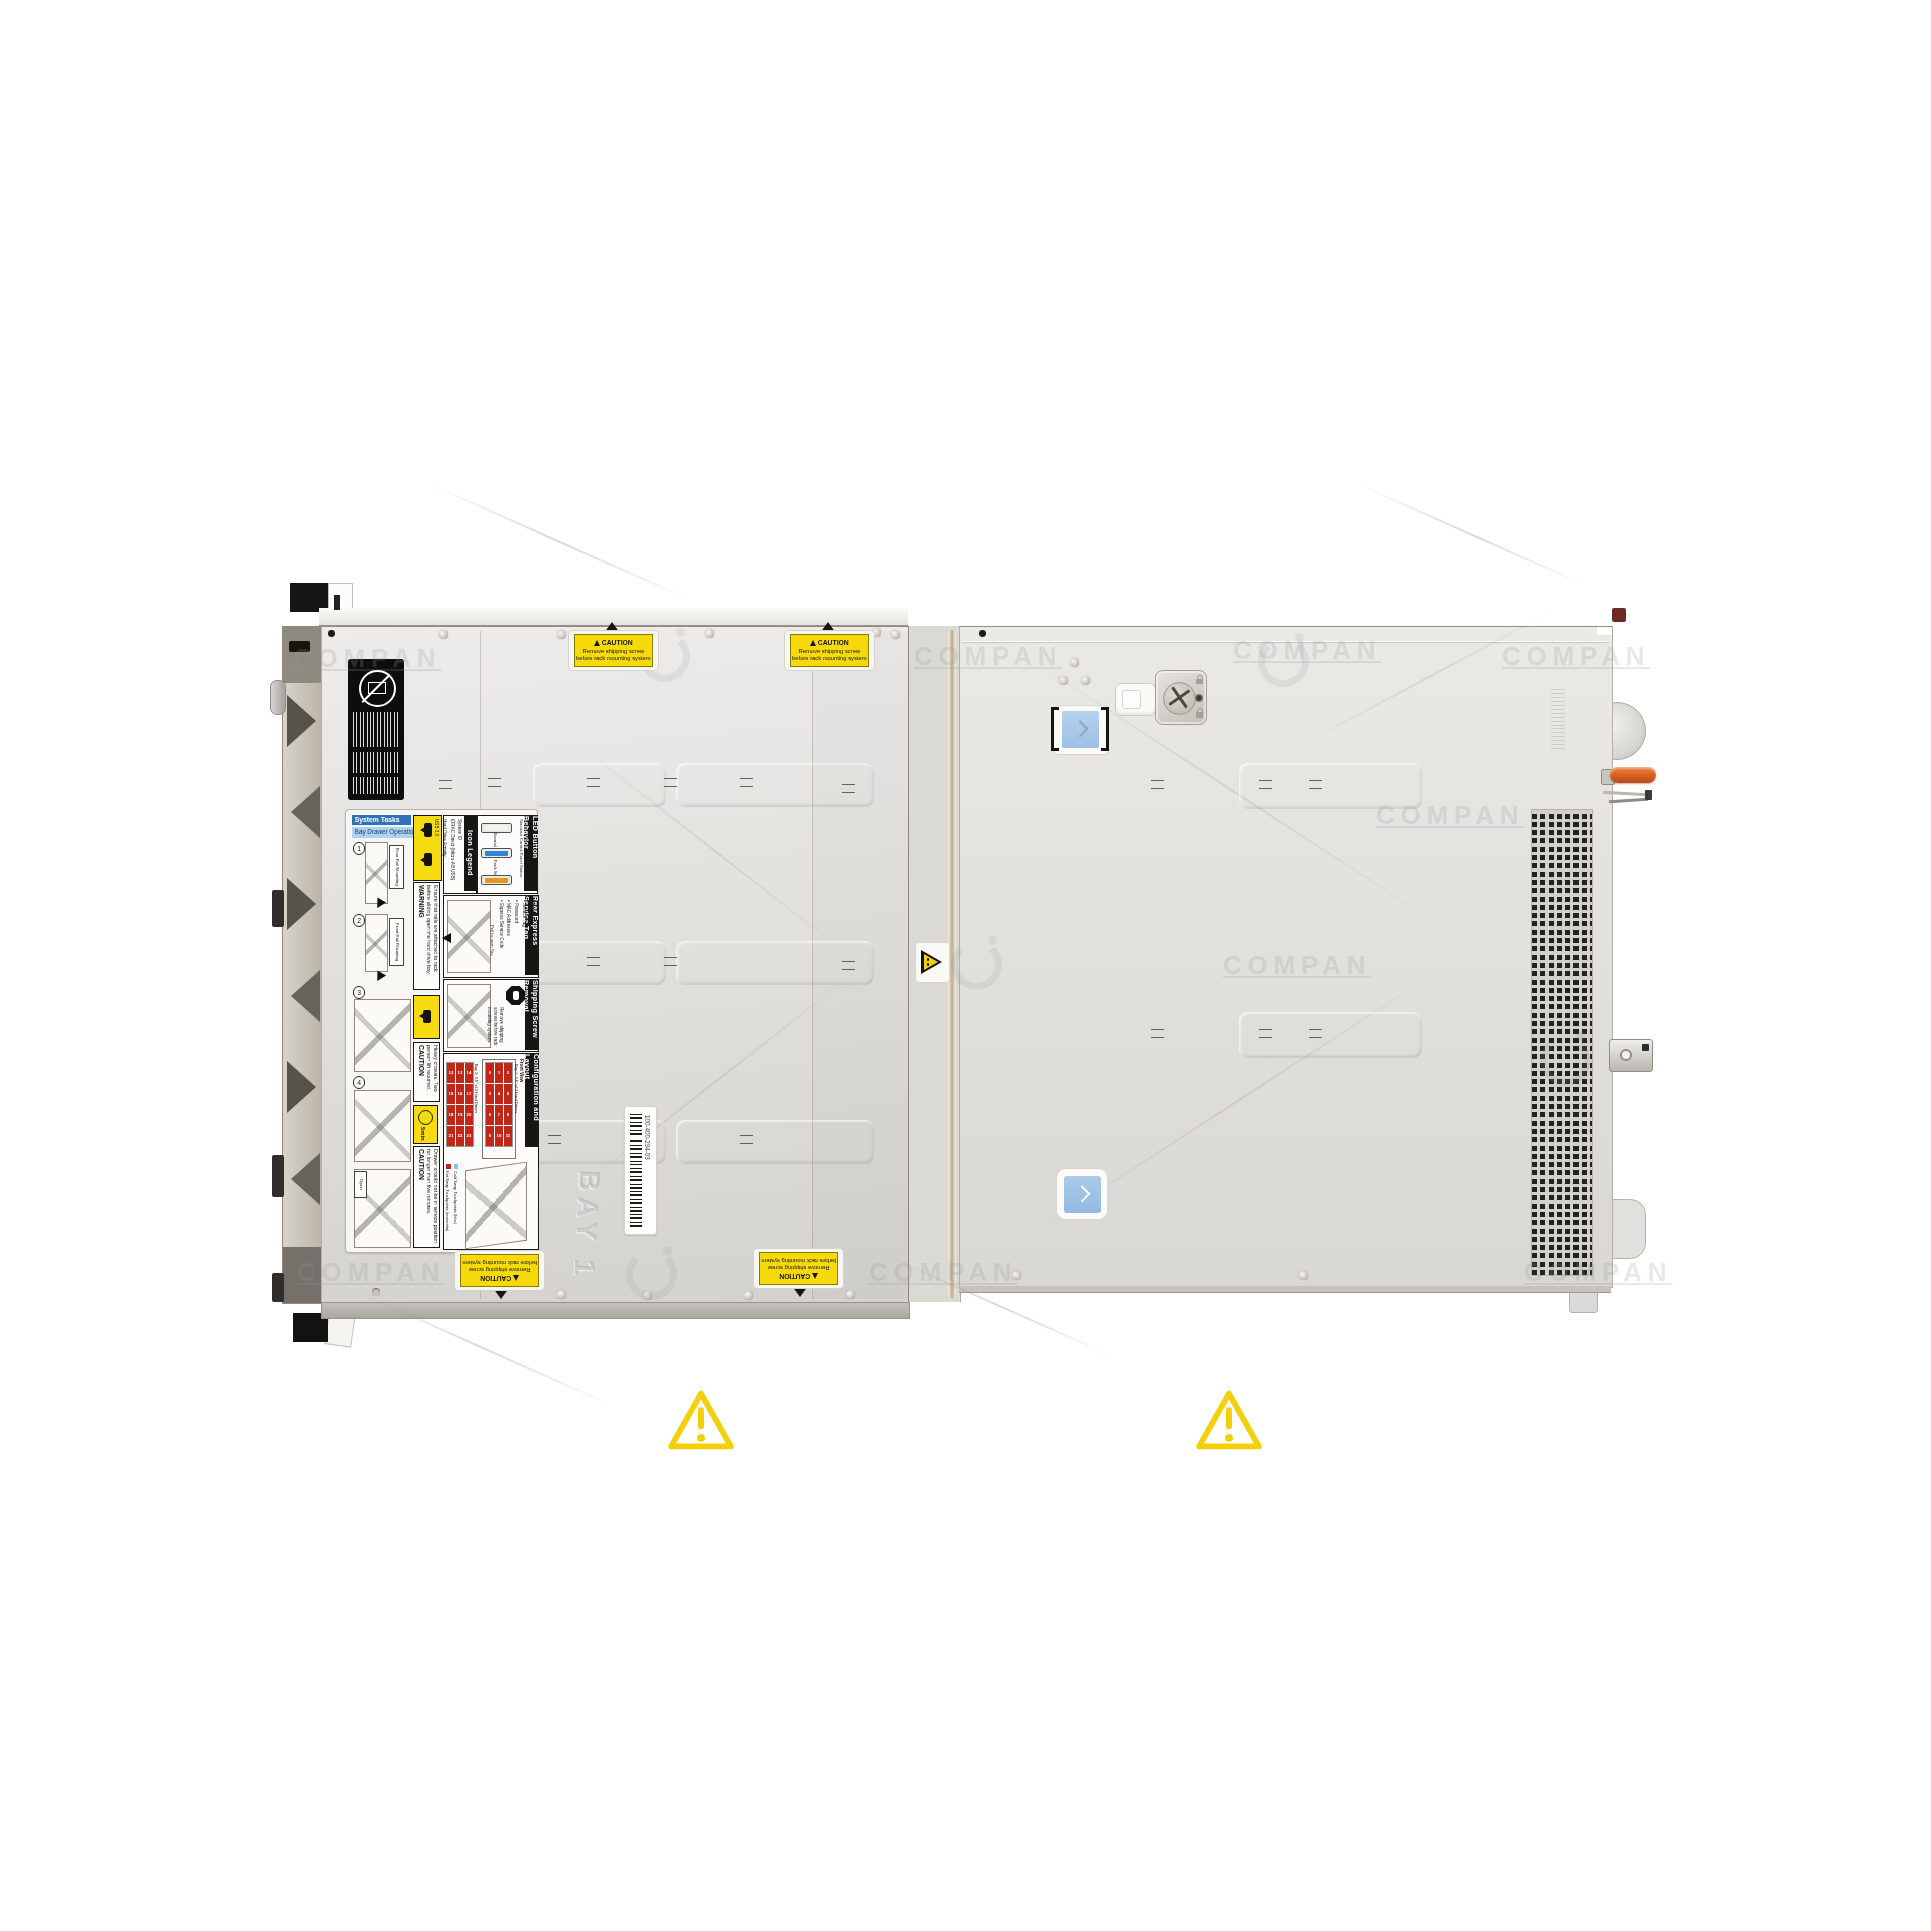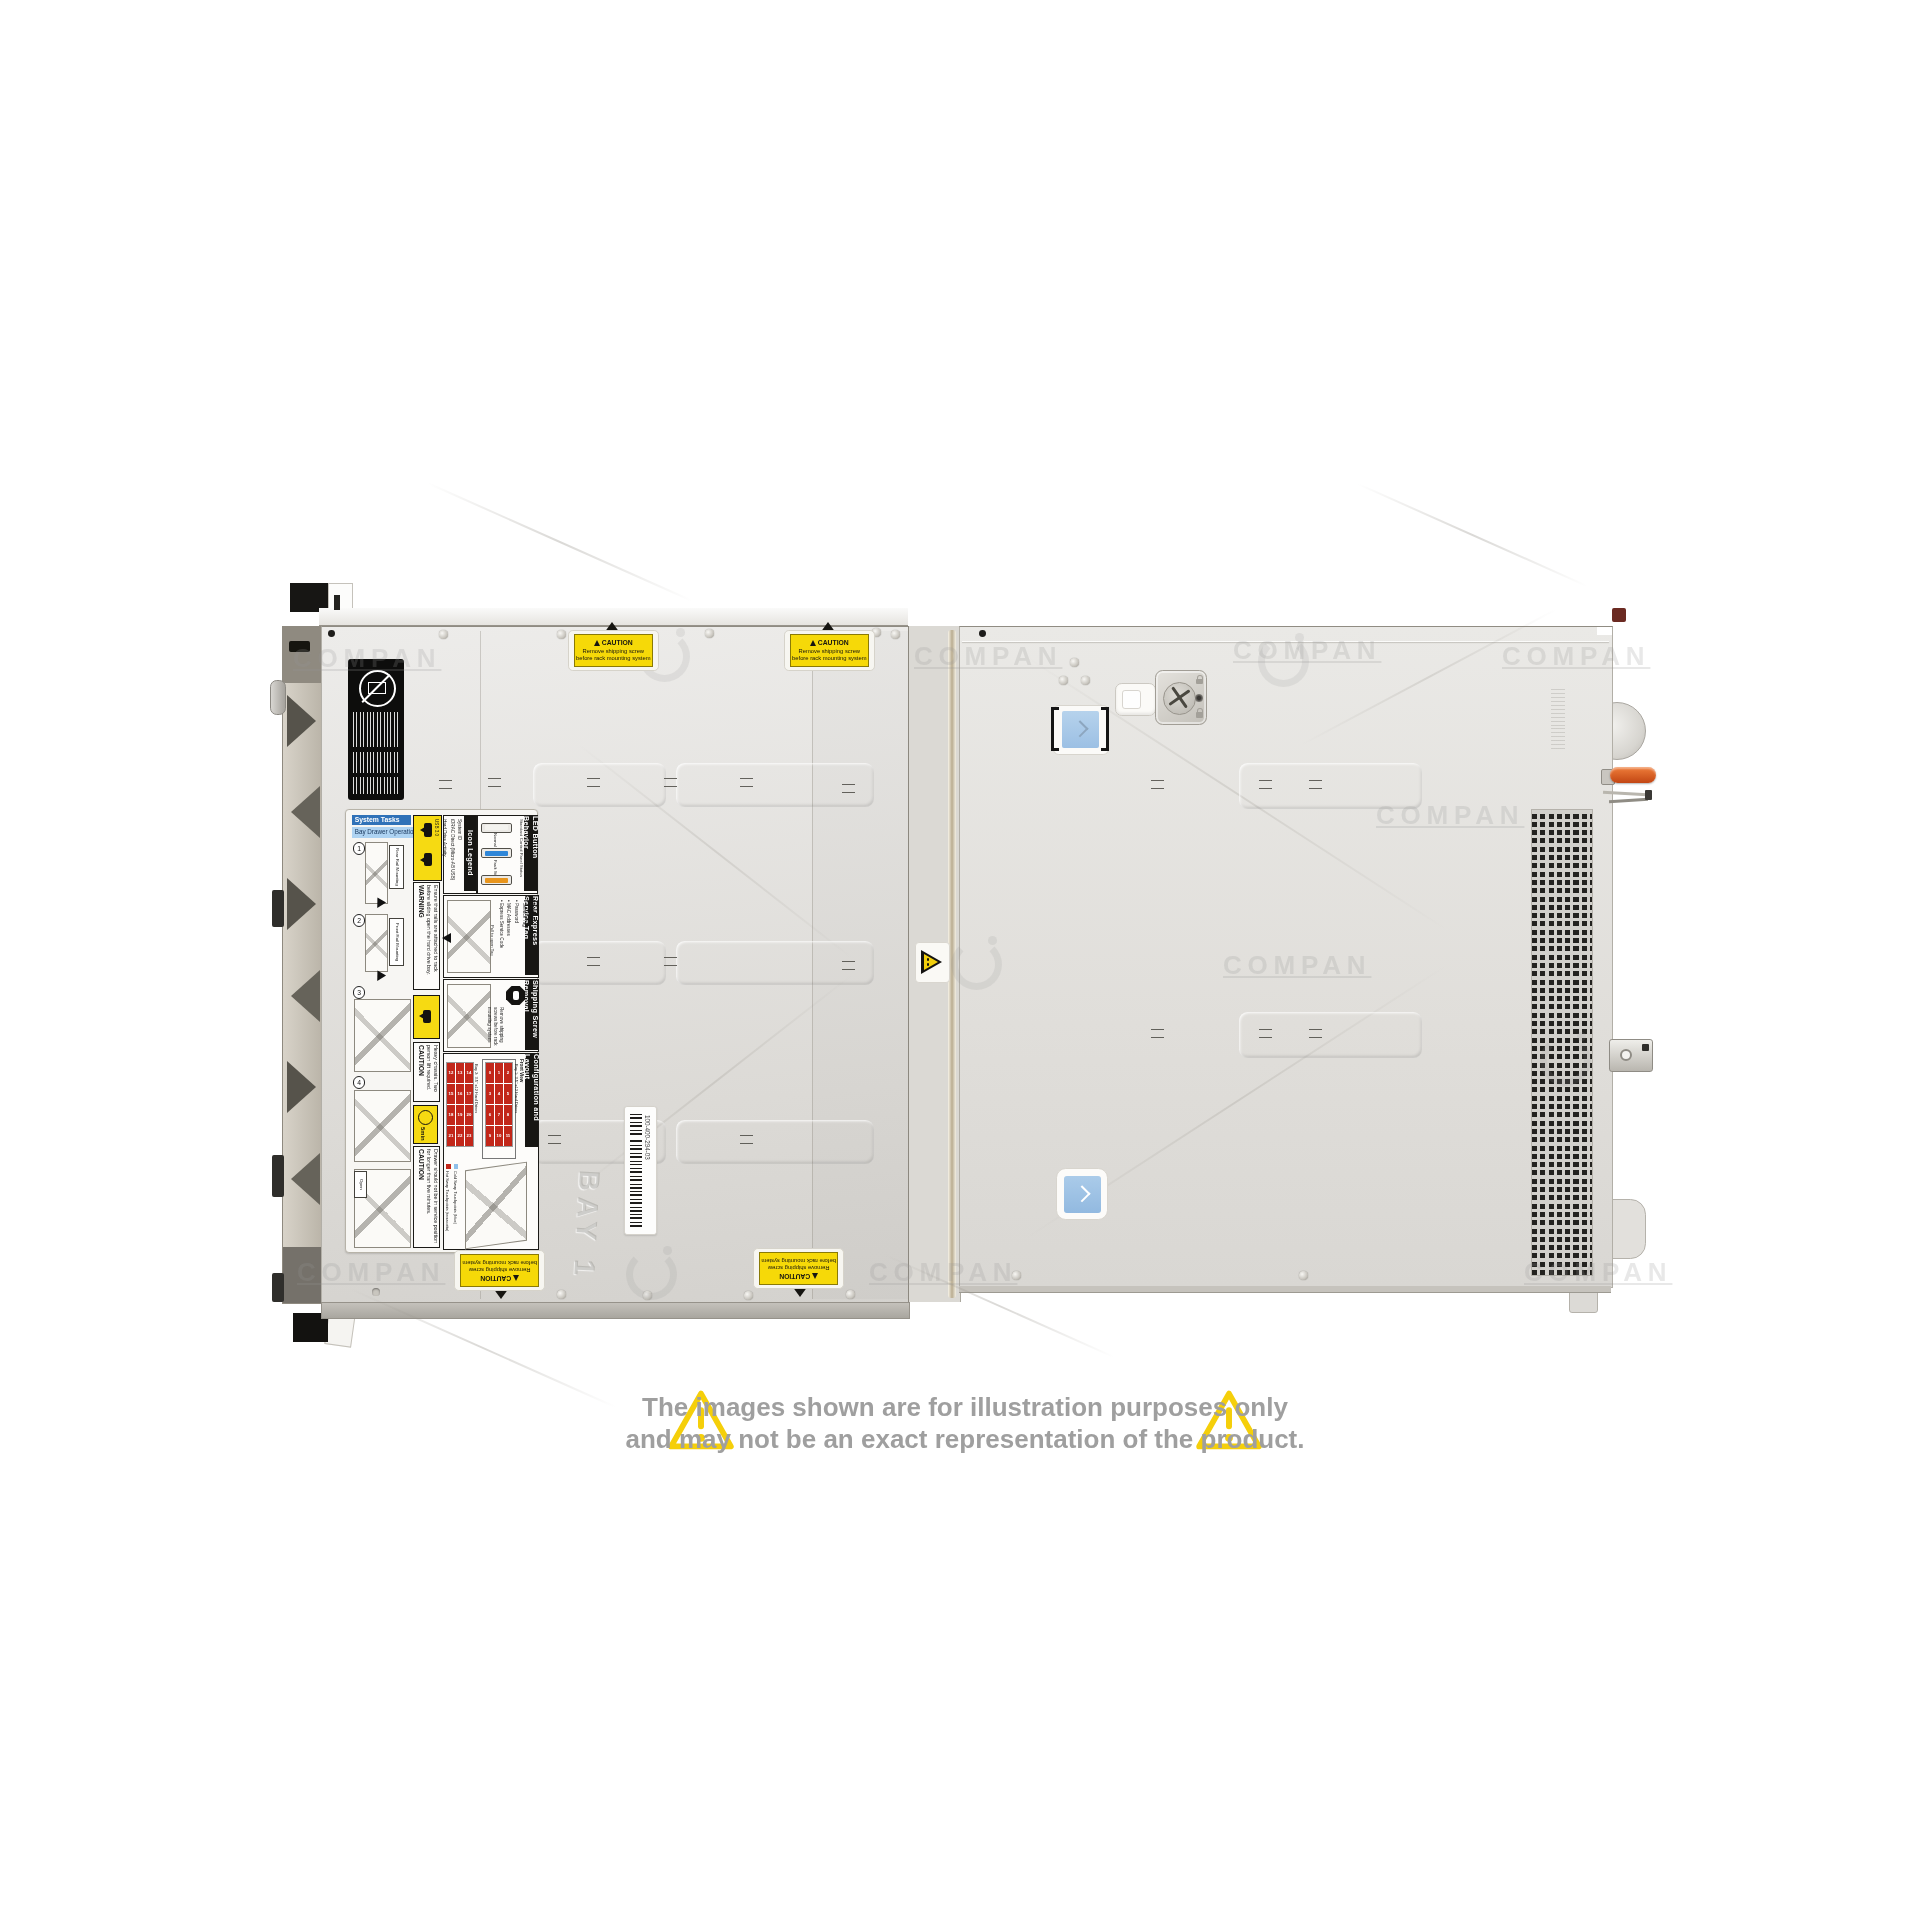--- a/index.html
+++ b/index.html
@@ -444,20 +444,16 @@
     <svg style="position:absolute;left:87px;top:7.7px;" width="70" height="62" viewBox="0 0 60 54">
       <path d="M30 4 L56 50 L4 50 Z" fill="#ffffff" stroke="#f5cf0a" stroke-width="5" stroke-linejoin="round"></path>
       <rect x="27.4" y="16" width="5.2" height="19" rx="2.6" fill="#f5cf0a"></rect>
       <circle cx="30" cy="42.5" r="3.4" fill="#f5cf0a"></circle>
     </svg>
     <svg style="position:absolute;right:87px;top:7.7px;" width="70" height="62" viewBox="0 0 60 54">
       <path d="M30 4 L56 50 L4 50 Z" fill="#ffffff" stroke="#f5cf0a" stroke-width="5" stroke-linejoin="round"></path>
       <rect x="27.4" y="16" width="5.2" height="19" rx="2.6" fill="#f5cf0a"></rect>
       <circle cx="30" cy="42.5" r="3.4" fill="#f5cf0a"></circle>
     </svg>
-    <div style="position:absolute;left:0;top:9.7px;width:772px;text-align:center;font-size:26px;font-weight:bold;color:#9f9f9f;line-height:32px;">
-      <div>The images shown are for illustration purposes only</div>
-      <div>and may not be an exact representation of the product.</div>
-    </div>
   </div>
 
 </div>
 
 
 </body></html>

